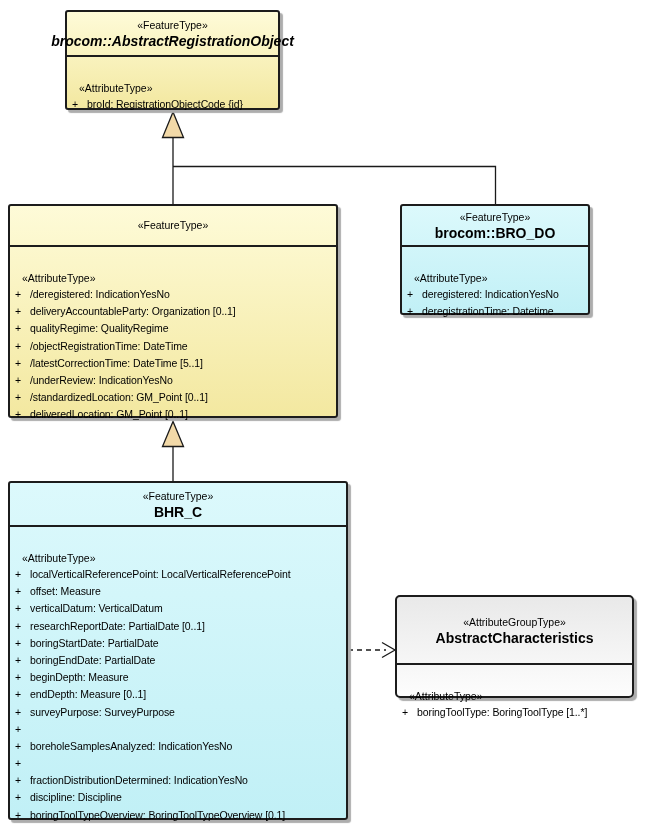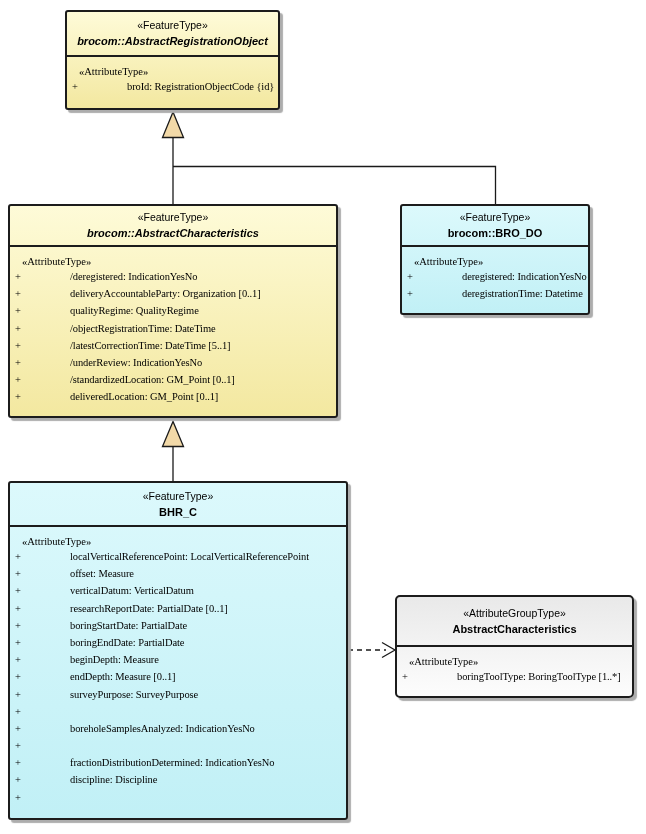--- a/index.html
+++ b/index.html
@@ -24,28 +24,28 @@
   }
   .yellow{background:linear-gradient(180deg,var(--yellow_top,#FEFBD8) 0%,var(--yellow_bottom,#F3E8A0) 100%);}
   .cyan{background:linear-gradient(180deg,var(--cyan_top,#DCF9FC) 0%,var(--cyan_bottom,#C1F0F6) 100%);}
   .gray{background:linear-gradient(180deg,var(--gray_top,#E9E9E9) 0%,var(--gray_bottom,#FDFDFD) 100%);border-radius:5px;}
 
   .hdr{
     display:flex;flex-direction:column;justify-content:center;align-items:center;
     border-bottom:2px solid #1c1c1c;box-sizing:border-box;
   }
   .stereo{font-size:10.5px;line-height:15px;color:#000;}
-  .cname{font-size:11px;font-weight:700;line-height:16px;color:#000;white-space:nowrap;}
+  .cname{font-size:14px;font-weight:700;line-height:16px;color:#000;white-space:nowrap;}
   .abstract{font-style:italic;}
 
-  .body{padding-top:6px;font-family:Liberation Serif, serif;}
+  .body{padding-top:23px;}
   .section{font-size:10.5px;line-height:17px;padding-left:12px;color:#000;margin-bottom:1px;}
   .row{display:flex;align-items:baseline;height:17.2px;font-size:10.5px;color:#000;letter-spacing:-0.1px;}
   .vis{flex:0 0 20px;padding-left:5px;box-sizing:border-box;}
-  .attr-text{white-space:nowrap;margin-left:40px;}
+  .attr-text{white-space:nowrap;}
 </style>
 </head>
 <body>
 
 <div class="canvas">
 
   <svg class="connectors" width="646" height="834" viewBox="0 0 646 834">
     <path d="M173 137 V204"></path>
     <path d="M173 166.5 H495.5 V204"></path>
     <polygon points="173,112 162.5,137.5 183.5,137.5"></polygon>
@@ -65,21 +65,20 @@
       <div class="row">
         <span class="vis">+</span>
         <span class="attr-text">broId: RegistrationObjectCode {id}</span>
       </div>
     </div>
   </div>
 
   <div class="uml-box yellow" style="left:8px;top:204px;width:330px;height:214px;">
     <div class="hdr" style="height:41px;">
       <div class="stereo">«FeatureType»</div>
-      <div class="cname abstract">brocom::AbstractCharacteristics</div>
     </div>
     <div class="body">
       <div class="section">«AttributeType»</div>
       <div class="row">
           <span class="vis">+</span>
           <span class="attr-text">/deregistered: IndicationYesNo</span>
         </div>
       <div class="row">
           <span class="vis">+</span>
           <span class="attr-text">deliveryAccountableParty: Organization [0..1]</span>
@@ -185,26 +184,27 @@
       <div class="row">
           <span class="vis">+</span>
           <span class="attr-text">fractionDistributionDetermined: IndicationYesNo</span>
         </div>
       <div class="row">
           <span class="vis">+</span>
           <span class="attr-text">discipline: Discipline</span>
         </div>
       <div class="row">
           <span class="vis">+</span>
+          <span class="attr-text">boringToolTypeOverview: BoringToolTypeOverview [0.1]</span>
         </div>
     </div>
   </div>
 
   <div class="uml-box gray" style="left:395px;top:595px;width:239px;height:103px;">
-    <div class="hdr" style="height:50px;">
+    <div class="hdr" style="height:68px;">
       <div class="stereo">«AttributeGroupType»</div>
       <div class="cname">AbstractCharacteristics</div>
     </div>
     <div class="body">
       <div class="section">«AttributeType»</div>
       <div class="row">
           <span class="vis">+</span>
           <span class="attr-text">boringToolType: BoringToolType [1..*]</span>
         </div>
     </div>

